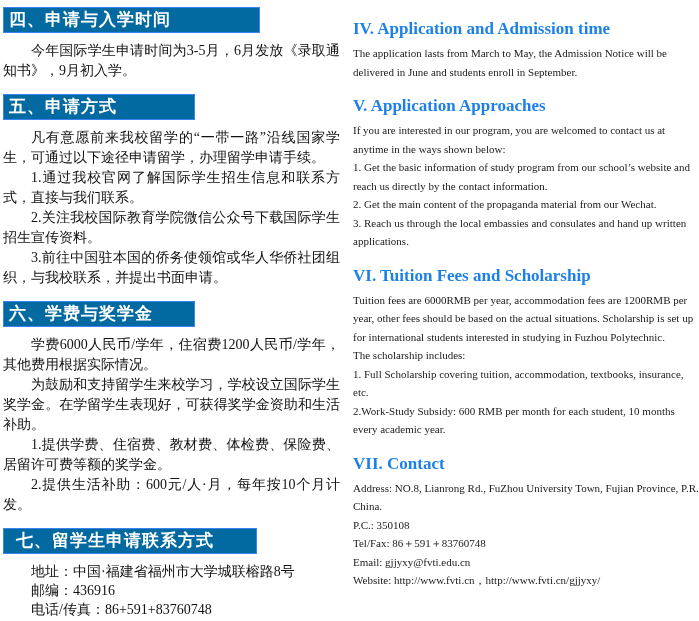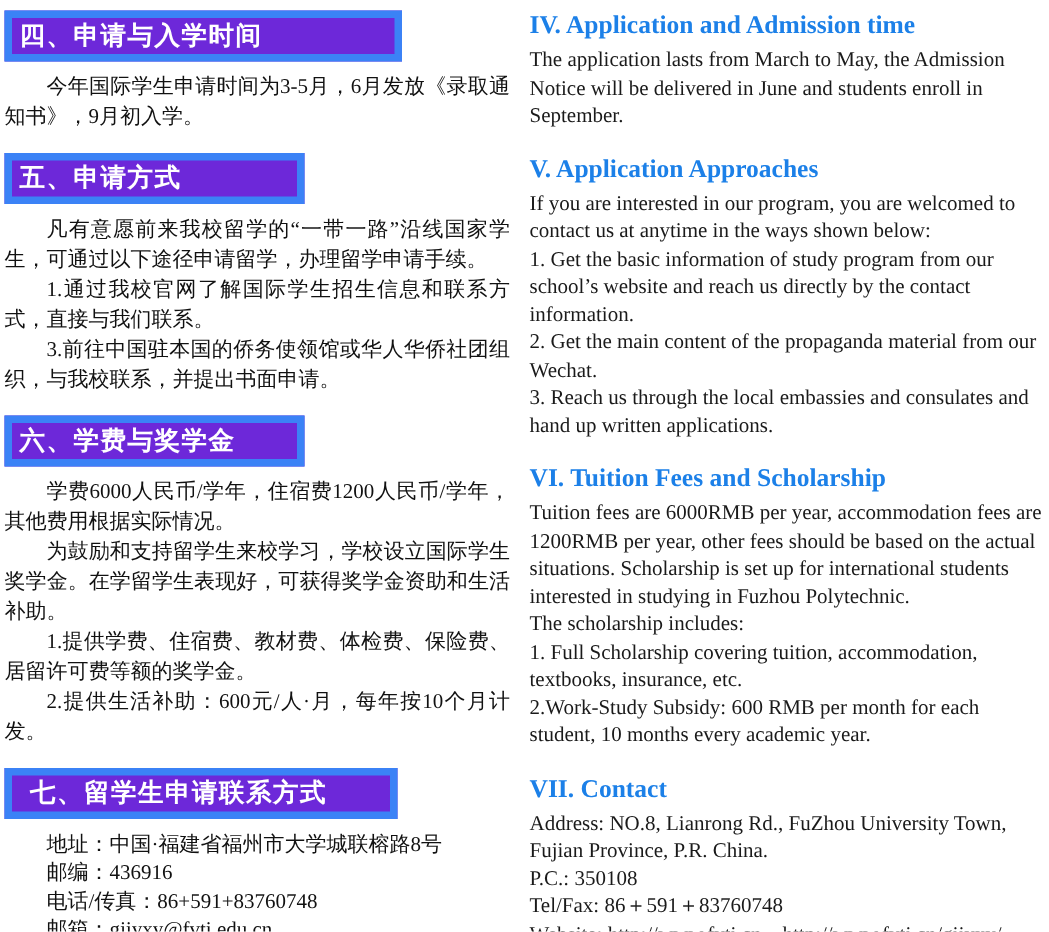--- a/index.html
+++ b/index.html
@@ -12,22 +12,22 @@
   }
   .page {
     display: flex;
     box-sizing: border-box;
     width: 699px; height: 621px;
     padding: 7px 0 0 3px;
   }
   
   .col-left { width: 337px; flex: 0 0 337px; }
   .bar {
-    background: #6d28d9;
-    border: 5px solid #3b82f6;
+    background: #0369a1;
+    border: 1px solid #3b82f6;
     color: #ffffff;
     font-family: "Liberation Sans", "DejaVu Sans", sans-serif;
     font-weight: bold;
     font-size: 17px;
     line-height: 24px;
     height: 24px;
     padding-left: 5px;
     letter-spacing: 1px;
     white-space: nowrap;
     overflow: hidden;
@@ -53,24 +53,24 @@
   }
   
   .col-right { width: 346px; flex: 0 0 346px; margin-left: 13px; }
   .col-right h2 {
     margin: 15px 0 5px 0;
     font-size: 17px;
     font-weight: bold;
     color: #1c80e8;
     line-height: 20px;
   }
-  .col-right .sec:first-child h2 { margin-top: 0; }
+  .col-right .sec:first-child h2 { margin-top: 12px; }
   .en-body p {
     margin: 0;
-    font-size: 14px;
+    font-size: 11px;
     line-height: 18.5px;
     color: #1a1a1a;
   }
 </style>
 </head>
 <body>
 
 <div class="page">
 
   <div class="col-left">
@@ -80,20 +80,21 @@
       <div class="cn-body">
         <p>今年国际学生申请时间为3-5月，6月发放《录取通知书》，9月初入学。</p>
       </div>
     </div>
 
     <div class="sec">
       <div class="bar w2">五、申请方式</div>
       <div class="cn-body">
         <p>凡有意愿前来我校留学的“一带一路”沿线国家学生，可通过以下途径申请留学，办理留学申请手续。</p>
         <p>1.通过我校官网了解国际学生招生信息和联系方式，直接与我们联系。</p>
+        <p>2.关注我校国际教育学院微信公众号下载国际学生招生宣传资料。</p>
         <p>3.前往中国驻本国的侨务使领馆或华人华侨社团组织，与我校联系，并提出书面申请。</p>
       </div>
     </div>
 
     <div class="sec">
       <div class="bar w3">六、学费与奖学金</div>
       <div class="cn-body">
         <p>学费6000人民币/学年，住宿费1200人民币/学年，其他费用根据实际情况。</p>
         <p>为鼓励和支持留学生来校学习，学校设立国际学生奖学金。在学留学生表现好，可获得奖学金资助和生活补助。</p>
         <p>1.提供学费、住宿费、教材费、体检费、保险费、居留许可费等额的奖学金。</p>
@@ -142,20 +143,21 @@
         <p>2.Work-Study Subsidy: 600 RMB per month for each student, 10 months every academic year.</p>
       </div>
     </div>
 
     <div class="sec">
       <h2>VII. Contact</h2>
       <div class="en-body">
         <p>Address: NO.8, Lianrong Rd., FuZhou University Town, Fujian Province, P.R. China.</p>
         <p>P.C.: 350108</p>
         <p>Tel/Fax: 86＋591＋83760748</p>
+        <p>Email: gjjyxy@fvti.edu.cn</p>
         <p>Website: http://www.fvti.cn，http://www.fvti.cn/gjjyxy/</p>
 
       </div>
     </div>
 
   </div>
 
 </div>
 
 </body></html>

